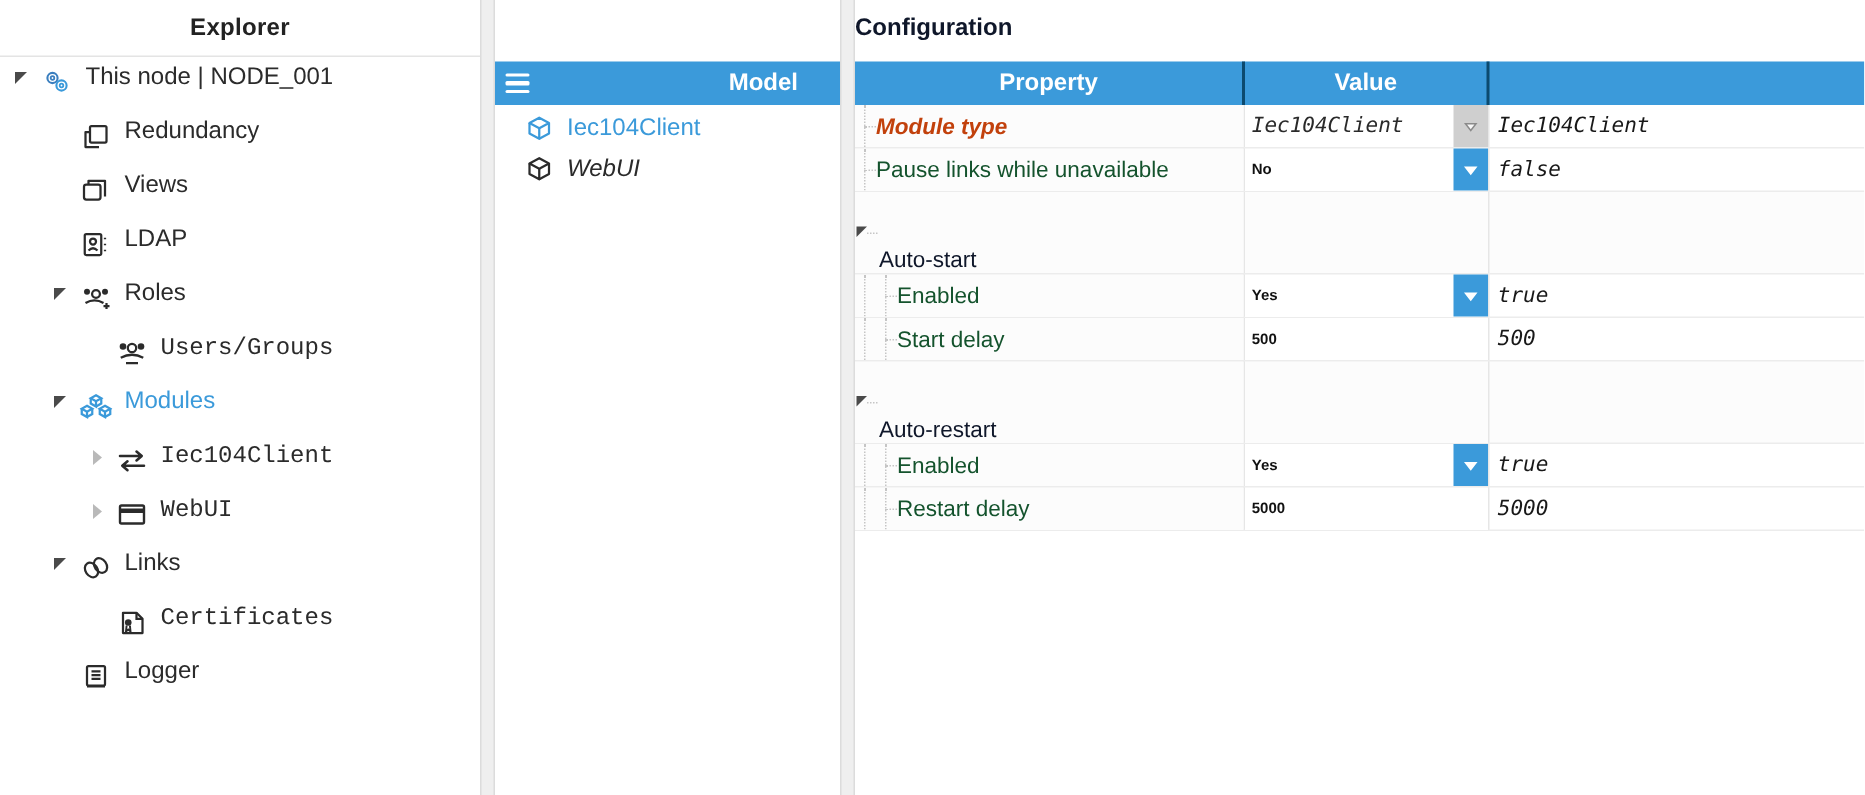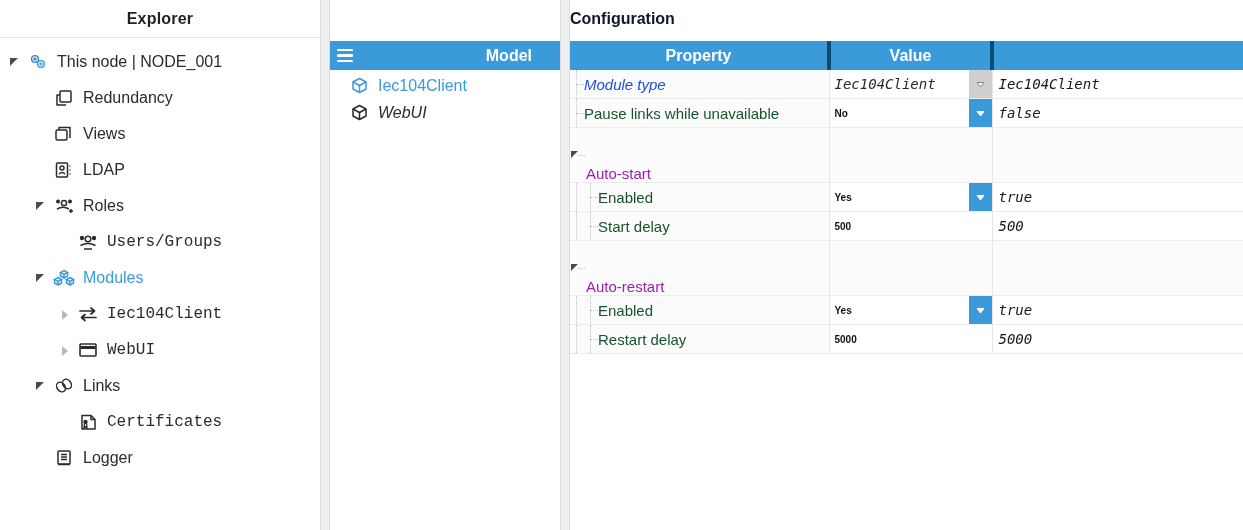--- a/index.html
+++ b/index.html
@@ -42,21 +42,21 @@
     border-bottom: 1px solid #e4e4e4;
     box-sizing: border-box;
     letter-spacing: .2px;
   }
   .tree {
     padding-top: 6px;
   }
   .tree-row {
     height: 36px;
     display: flex;
-    align-items: center;
+    align-items: flex-start;
     font-size: 16px;
     color: #2b2b2b;
     cursor: default;
     white-space: nowrap;
   }
   .tree-row .expander {
     width: 16px;
     height: 16px;
     flex: 0 0 16px;
     position: relative;
@@ -189,21 +189,21 @@
     border-collapse: collapse;
     table-layout: fixed;
   }
   .ptable th {
     background: #3b9ada;
     color: #ffffff;
     font-weight: bold;
     font-size: 16px;
     height: 29px;
     padding: 0;
-    border-right: 4px solid #0c4a6e;
+    border-right: 2px solid #0c4a6e;
     box-sizing: border-box;
   }
   .ptable th.c3 { border-right: none; }
   .ptable td {
     height: 28px;
     padding: 0;
     border-bottom: 1px solid #ececec;
     box-sizing: border-box;
     font-size: 15px;
     vertical-align: middle;
@@ -274,22 +274,22 @@
     border-top: 7px solid #4a4a4a;
     border-right: 7px solid transparent;
   }
   .guide.arrow::after {
     content: "";
     position: absolute;
     left: 8px; top: 14px; width: 7px;
     border-top: 1px dotted #c5c5c5;
   }
   .prop-label { white-space: nowrap; color: #14532d; }
-  .prop-label.readonly { font-style: italic; color: #1d4ed8; }
-  .prop-label.group { color: #a21caf; margin-top: 37px; }
+  .prop-label.readonly { font-style: italic; color: #c2410c; font-weight: bold; }
+  .prop-label.group { color: #0f172a; margin-top: 37px; }
 
   
   .val-inner {
     display: flex;
     align-items: center;
     height: 100%;
   }
   .val-text {
     flex: 1 1 auto;
     padding-left: 5px;

